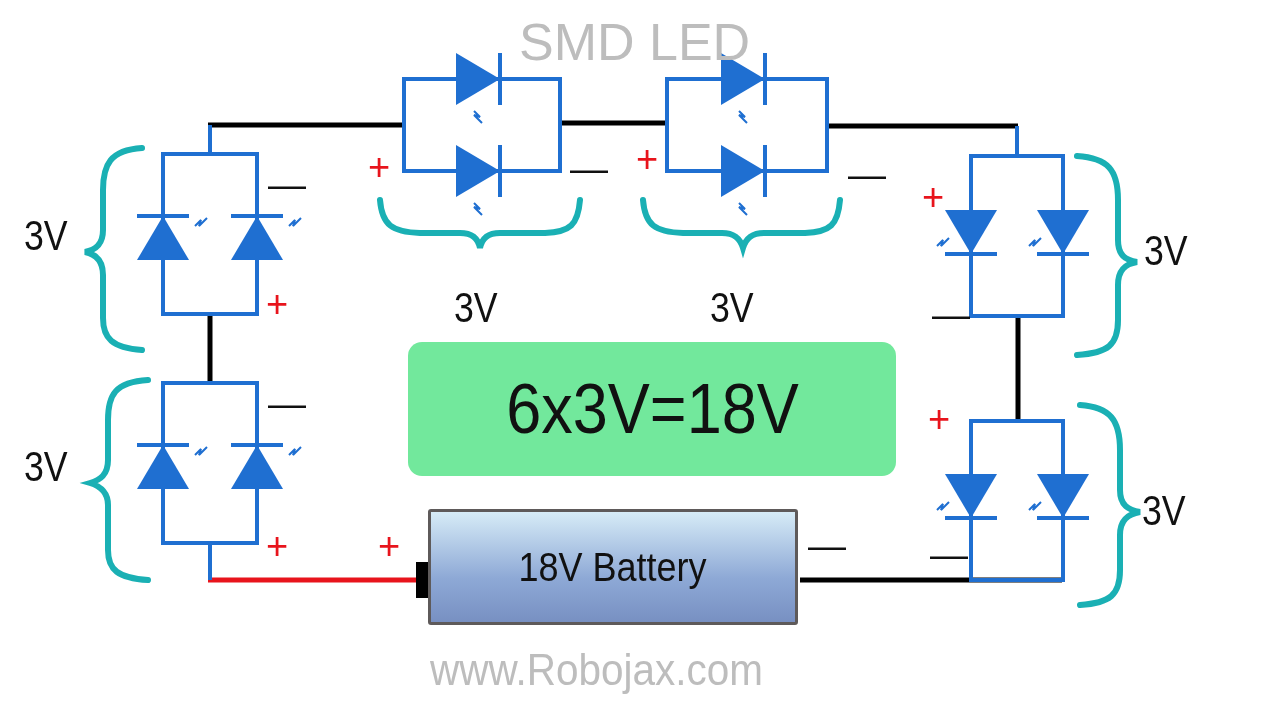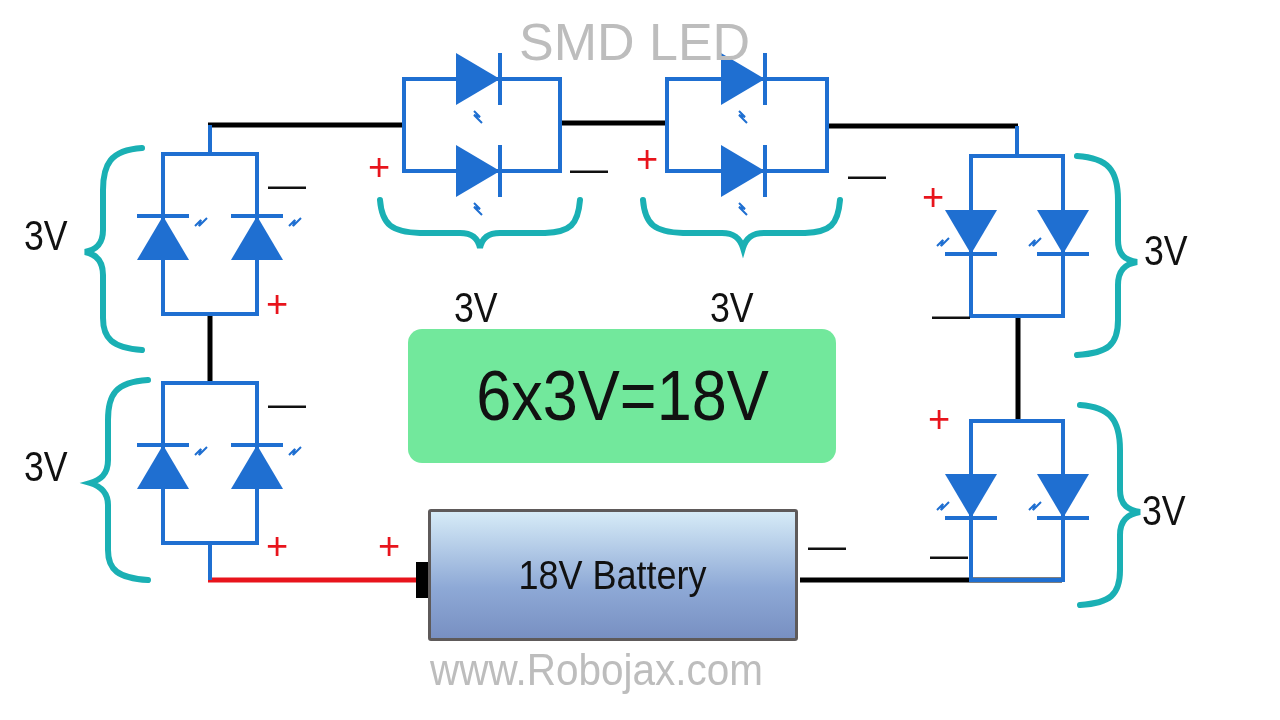--- a/index.html
+++ b/index.html
@@ -1,23 +1,23 @@
 <!DOCTYPE html>
 <html><head>
 <meta charset="utf-8">
 <style>
   html,body{margin:0;padding:0;background:#fff;}
   body{width:1280px;height:720px;overflow:hidden;position:relative;font-family:"Liberation Sans",sans-serif;}
   svg{position:absolute;left:0;top:0;}
   .lbl{position:absolute;font-family:"Liberation Sans",sans-serif;white-space:nowrap;line-height:1;}
   .title{left:519px;top:16px;font-size:52px;color:#bdbdbd;}
   .volt{font-size:42px;color:#111;transform:scaleX(0.85);transform-origin:left top;}
-  .eq{position:absolute;left:408px;top:329px;width:428px;height:134px;background:#72e89c;border-radius:14px;display:flex;align-items:center;justify-content:center;font-size:70px;color:#111;}
+  .eq{position:absolute;left:408px;top:342px;width:488px;height:134px;background:#72e89c;border-radius:14px;display:flex;align-items:center;justify-content:center;font-size:70px;color:#111;}
   .eq span{transform:scaleX(0.9);display:inline-block;}
-  .battery{position:absolute;left:428px;top:509px;width:370px;height:132px;border:3px solid #5e5a5a;border-radius:3px;box-sizing:border-box;background:linear-gradient(#d6ebf7,#8ea9d6 60%,#7890c2);display:flex;align-items:center;justify-content:center;font-size:40px;color:#111;}
+  .battery{position:absolute;left:428px;top:509px;width:370px;height:116px;border:3px solid #5e5a5a;border-radius:3px;box-sizing:border-box;background:linear-gradient(#d6ebf7,#8ea9d6 60%,#7890c2);display:flex;align-items:center;justify-content:center;font-size:40px;color:#111;}
   .battery span{transform:scaleX(0.9);display:inline-block;}
   .url{left:430px;top:648px;font-size:44px;color:#bdbdbd;transform:scaleX(0.92);transform-origin:left top;}
   .plus{color:#e8141c;font-size:38px;font-weight:normal;}
   .minus{color:#111;font-size:38px;}
 </style>
 </head>
 <body>
 
 <svg width="1280" height="720">
   <defs>

